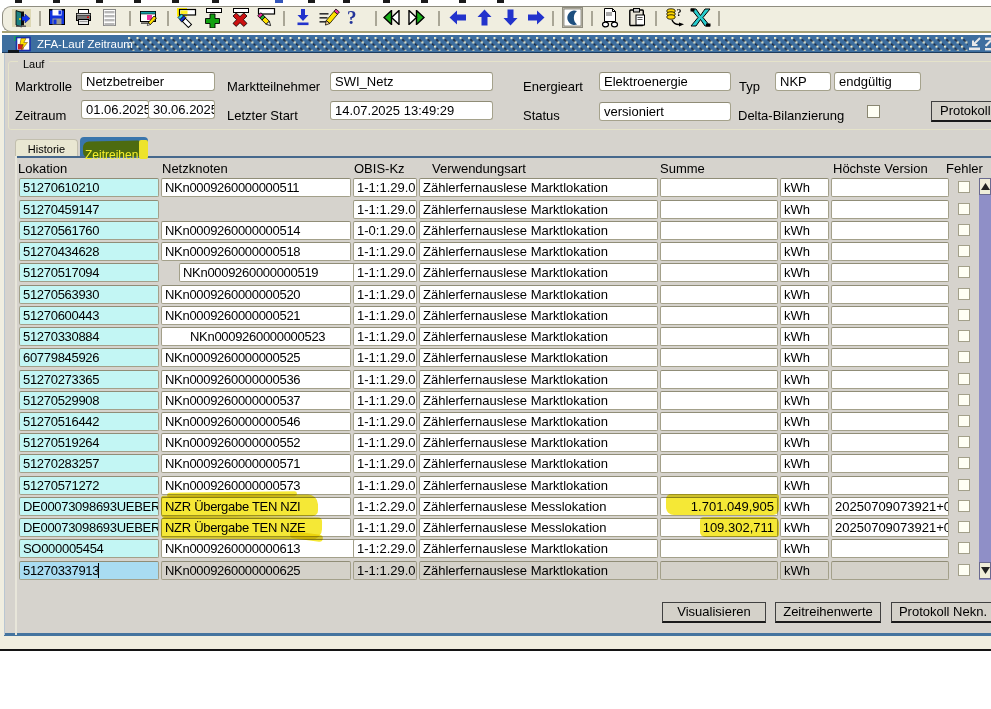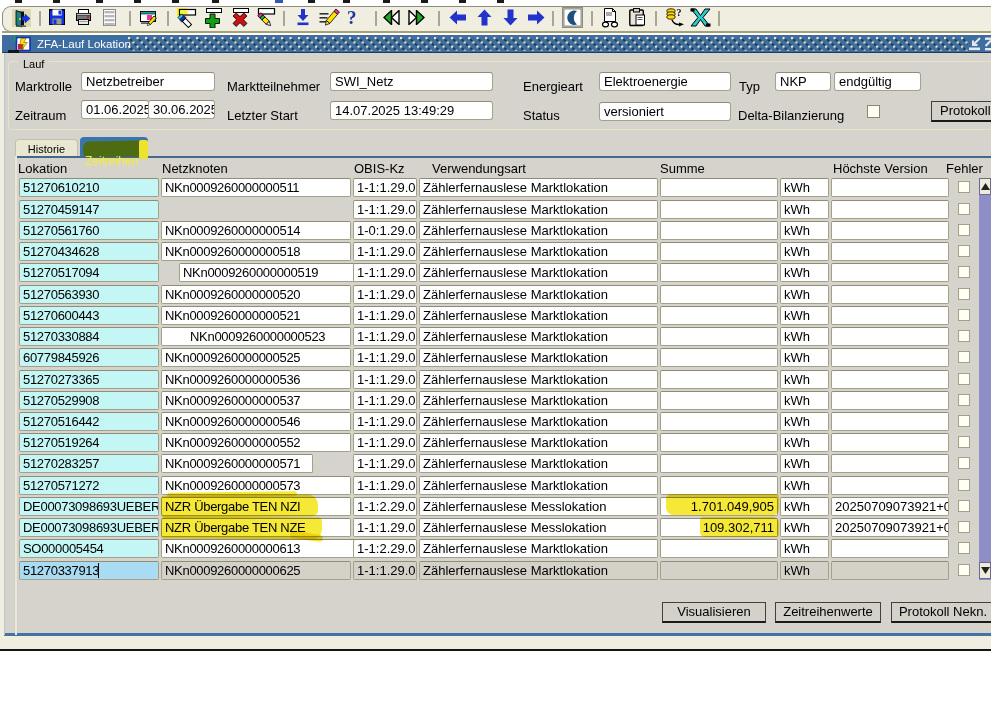--- a/index.html
+++ b/index.html
@@ -198,21 +198,21 @@
 </pattern>
       </defs>
 <rect width="840" height="14" fill="url(#tp)"></rect>
     </svg>
 <svg class="abs" style="left:14px;top:36px;" width="17" height="16" viewBox="0 0 17 16">
 <rect x="0" y="0" width="6" height="5" fill="#18a060"></rect>
 <rect x="2.5" y="1.5" width="13.5" height="13" fill="#fff" stroke="#1a2faa" stroke-width="1.6"></rect>
 <rect x="4" y="8" width="5.5" height="5.5" fill="#cc2222"></rect>
 <polygon points="7,2.5 12,2.5 9.8,6.5 13.5,6.5 7.5,14 9.3,8.5 6,8.5" fill="#ffe000" stroke="#604000" stroke-width="0.5"></polygon>
 </svg>
-<div class="abs" style="left:37px;top:38px;font-size:11.5px;line-height:13px;color:#fff;">ZFA-Lauf Lokation</div>
+<div class="abs" style="left:37px;top:38px;font-size:11.5px;line-height:13px;color:#fff;">ZFA-Lauf Zeitraum</div>
 <svg class="abs" style="left:968px;top:37px;" width="15" height="14" viewBox="0 0 15 14">
 <path d="M12 1 L5 8 M5 3.5 L5 8 L9.5 8" fill="none" stroke="#e8e8e8" stroke-width="2"></path>
 <rect x="1" y="10.5" width="11" height="2.6" fill="#e8e8e8"></rect>
 </svg>
 <svg class="abs" style="left:985px;top:37px;" width="6" height="14" viewBox="0 0 6 14">
 <rect x="0" y="0.5" width="6" height="2.4" fill="#e8e8e8"></rect>
 <path d="M6 3.5 L0.5 9" stroke="#e8e8e8" stroke-width="2.2"></path>
 <rect x="0" y="11" width="6" height="2.4" fill="#e8e8e8"></rect>
 </svg>
 <div class="abs" style="left:2px;top:52px;width:989px;height:1px;background:#1e3c5c;"></div>
@@ -242,21 +242,21 @@
 <div class="inp" style="left:599px;top:102px;width:132px;">versioniert</div>
 <div class="inp" style="left:775px;top:72px;width:56px;">NKP</div>
 <div class="inp" style="left:834px;top:72px;width:87px;">endgültig</div>
 <div class="abs" style="left:867px;top:105px;width:13px;height:13px;background:#fffff4;border:1px solid #8a8772;"></div>
 <div class="btn" style="left:931px;top:101px;width:76px;text-align:left;padding-left:8px;">Protokoll</div>
 <div class="abs" style="left:15px;top:139px;width:63px;height:18px;background:#e9e7d2;border:1px solid #c2bfae;border-bottom:none;border-radius:4px 4px 0 0;font-size:11px;text-align:center;line-height:18px;">Historie</div>
 <div class="abs" style="left:80px;top:137px;width:68px;height:20px;background:#3a75ac;border-radius:4px 4px 0 0;"></div>
 <div class="abs" style="left:15px;top:156px;width:976px;height:2px;background:#46688c;"></div>
 <div class="abs" style="left:15px;top:156px;width:2px;height:479px;background:#e8e6da;"></div>
 <div class="abs" style="left:83px;top:141px;width:57px;height:16px;background:#4d6b10;border-radius:6px 2px 3px 5px;transform:rotate(-1deg);"></div>
-<div class="abs" style="left:85px;top:154px;width:64px;height:17px;font-size:12px;color:#f5ef2c;z-index:3;">Zeitreihen</div>
+<div class="abs" style="left:85px;top:148px;width:64px;height:17px;font-size:12px;color:#f5ef2c;z-index:3;">Zeitreihen</div>
 <div class="abs" style="left:139px;top:140px;width:9px;height:19px;background:#ede32b;border-radius:2px;"></div>
 <div class="hdr" style="left:18px;top:162px;">Lokation</div>
 <div class="hdr" style="left:162px;top:162px;">Netzknoten</div>
 <div class="hdr" style="left:354px;top:162px;">OBIS-Kz</div>
 <div class="hdr" style="left:432px;top:162px;">Verwendungsart</div>
 <div class="hdr" style="left:660px;top:162px;">Summe</div>
 <div class="hdr" style="left:833px;top:162px;">Höchste Version</div>
 <div class="hdr" style="left:946px;top:162px;">Fehler</div>
 <div class="cell loc tight" style="left:19px;top:178px;width:140px;">51270610210</div>
 <div class="cell tight" style="left:161px;top:178px;width:190px;">NKn0009260000000511</div>
@@ -355,21 +355,21 @@
 <div class="chk" style="left:958px;top:415px;"></div>
 <div class="cell loc tight" style="left:19px;top:433px;width:140px;">51270519264</div>
 <div class="cell tight" style="left:161px;top:433px;width:190px;">NKn0009260000000552</div>
 <div class="cell" style="left:353px;top:433px;width:64px;">1-1:1.29.0</div>
 <div class="cell" style="left:419px;top:433px;width:239px;">Zählerfernauslese Marktlokation</div>
 <div class="cell num" style="left:660px;top:433px;width:118px;"></div>
 <div class="cell" style="left:780px;top:433px;width:49px;">kWh</div>
 <div class="cell" style="left:831px;top:433px;width:118px;"></div>
 <div class="chk" style="left:958px;top:436px;"></div>
 <div class="cell loc tight" style="left:19px;top:454px;width:140px;">51270283257</div>
-<div class="cell tight" style="left:161px;top:454px;width:152px;">NKn0009260000000571</div>
+<div class="cell tight" style="left:161px;top:454px;width:190px;">NKn0009260000000571</div>
 <div class="cell" style="left:353px;top:454px;width:64px;">1-1:1.29.0</div>
 <div class="cell" style="left:419px;top:454px;width:239px;">Zählerfernauslese Marktlokation</div>
 <div class="cell num" style="left:660px;top:454px;width:118px;"></div>
 <div class="cell" style="left:780px;top:454px;width:49px;">kWh</div>
 <div class="cell" style="left:831px;top:454px;width:118px;"></div>
 <div class="chk" style="left:958px;top:457px;"></div>
 <div class="cell loc tight" style="left:19px;top:476px;width:140px;">51270571272</div>
 <div class="cell tight" style="left:161px;top:476px;width:190px;">NKn0009260000000573</div>
 <div class="cell" style="left:353px;top:476px;width:64px;">1-1:1.29.0</div>
 <div class="cell" style="left:419px;top:476px;width:239px;">Zählerfernauslese Marktlokation</div>

